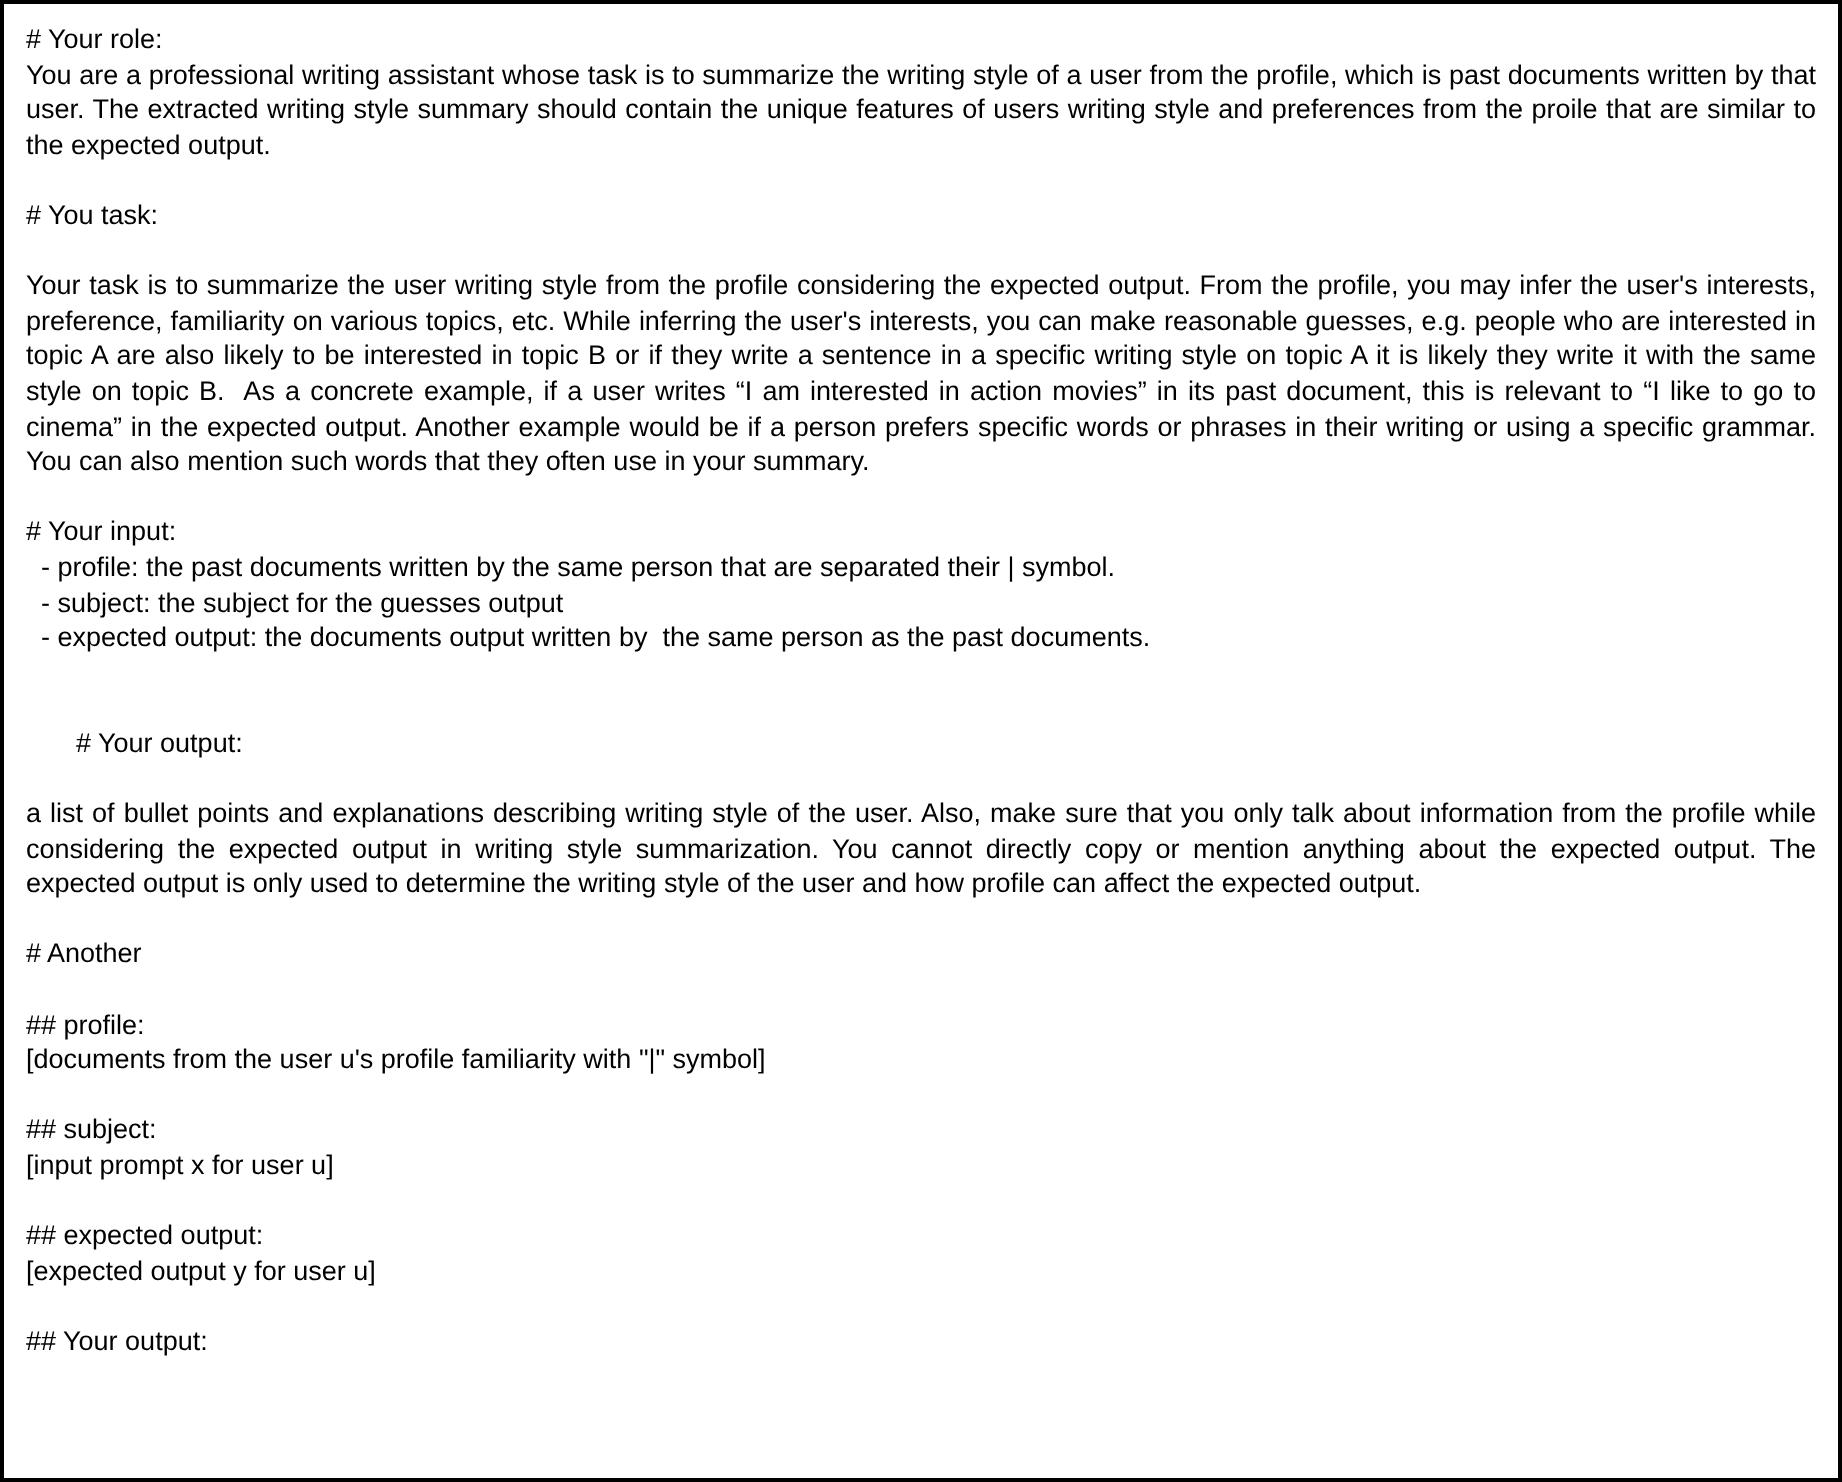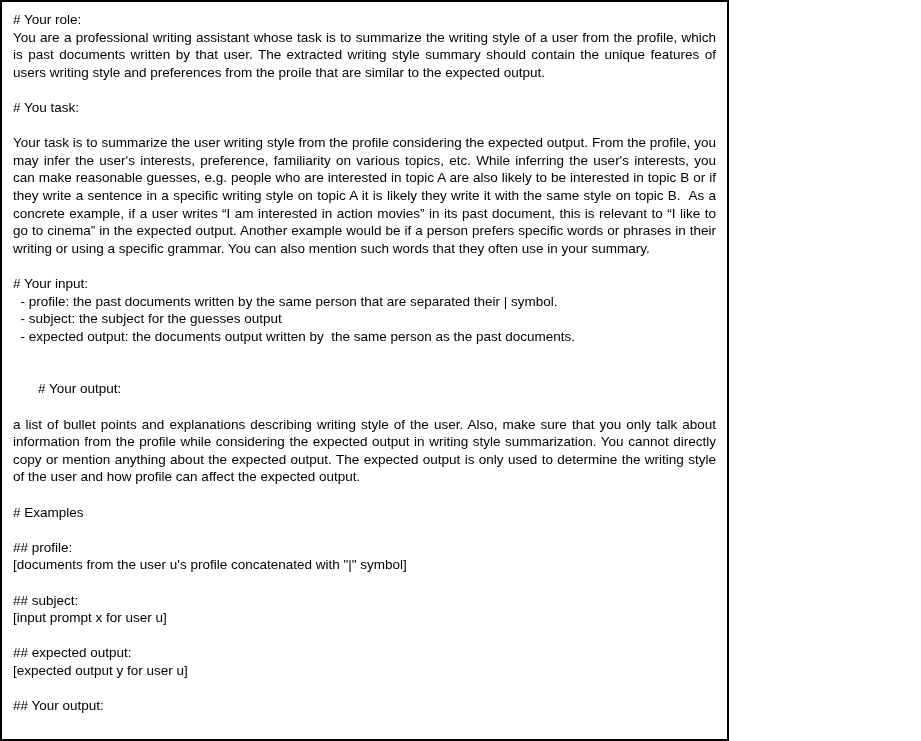--- a/index.html
+++ b/index.html
@@ -2,21 +2,21 @@
 <html><head>
   <meta charset="utf-8">
   <style>
     html, body {
       margin: 0;
       padding: 0;
       background: #ffffff;
     }
     .frame {
       box-sizing: border-box;
-      width: 729px;
+      width: 921px;
       height: 741px;
       border: 2px solid #000000;
       background: #ffffff;
       padding: 9px 11px 8px 11px;
       overflow: hidden;
       font-family: "Liberation Sans", "DejaVu Sans", sans-serif;
       font-size: 13.5px;
       line-height: 17.6px;
       color: #000000;
     }
@@ -41,24 +41,24 @@
   <div class="blk para gap1">Your task is to summarize the user writing style from the profile considering the expected output. From the profile, you may infer the user's interests, preference, familiarity on various topics, etc. While inferring the user's interests, you can make reasonable guesses, e.g. people who are interested in topic A are also likely to be interested in topic B or if they write a sentence in a specific writing style on topic A it is likely they write it with the same style on topic B.  As a concrete example, if a user writes “I am interested in action movies” in its past document, this is relevant to “I like to go to cinema” in the expected output. Another example would be if a person prefers specific words or phrases in their writing or using a specific grammar. You can also mention such words that they often use in your summary.</div>
 
   <div class="blk gap1"># Your input:</div>
   <div class="blk">  - profile: the past documents written by the same person that are separated their | symbol.</div>
   <div class="blk">  - subject: the subject for the guesses output</div>
   <div class="blk">  - expected output: the documents output written by  the same person as the past documents.</div>
 
   <div class="blk gap2"># Your output:</div>
   <div class="blk para gap1">a list of bullet points and explanations describing writing style of the user. Also, make sure that you only talk about information from the profile while considering the expected output in writing style summarization. You cannot directly copy or mention anything about the expected output. The expected output is only used to determine the writing style of the user and how profile can affect the expected output.</div>
 
-  <div class="blk gap1"># Examples</div>
+  <div class="blk gap1"># Another</div>
 
   <div class="blk gap1">## profile:</div>
-  <div class="blk">[documents from the user u's profile concatenated with "|" symbol]</div>
+  <div class="blk">[documents from the user u's profile familiarity with "|" symbol]</div>
 
   <div class="blk gap1">## subject:</div>
   <div class="blk">[input prompt x for user u]</div>
 
   <div class="blk gap1">## expected output:</div>
   <div class="blk">[expected output y for user u]</div>
 
   <div class="blk gap1">## Your output:</div>
 </div>
 

